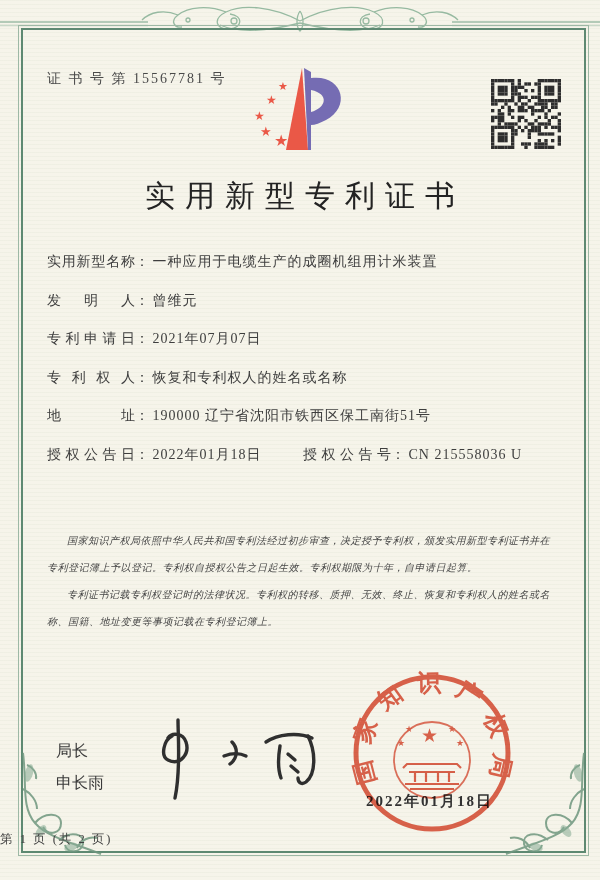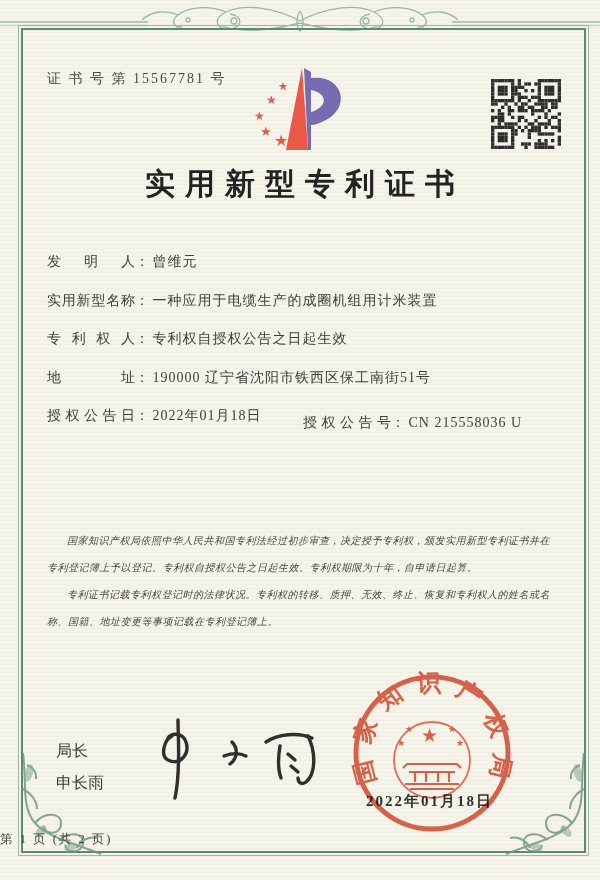--- a/index.html
+++ b/index.html
@@ -15,28 +15,28 @@
   }
   .frame{position:absolute;left:18px;top:25px;right:11px;bottom:24px;border:1px solid #9db8a5;pointer-events:none;}
   .frame::before{content:"";position:absolute;inset:2px;border:2px solid #5e8972;}
   .top-flourish{position:absolute;left:0;top:0;width:600px;height:36px;}
   .corner{position:absolute;width:88px;height:108px;}
   .corner-bl{left:15px;bottom:21px;}
   .corner-br{right:8px;bottom:21px;transform:scaleX(-1);}
   .cert-no{position:absolute;left:47px;top:70px;font-size:14px;letter-spacing:2px;color:#4a4a4a;text-align:right;}
   .logo{position:absolute;left:240px;top:62px;width:126px;height:104px;}
   .qr{position:absolute;left:491px;top:79px;width:70px;height:70px;}
-  .title{position:absolute;left:0;top:164px;width:100%;text-align:center;
-    font-size:30px;font-weight:700;letter-spacing:10px;color:#232323;text-indent:10px;}
+  .title{position:absolute;left:0;top:176px;width:100%;text-align:center;
+    font-size:30px;font-weight:400;letter-spacing:10px;color:#232323;text-indent:10px;}
   .fields{position:absolute;left:47px;top:252px;width:508px;font-size:14px;color:#3e3e3e;}
   .frow{height:38.5px;line-height:20px;white-space:nowrap;}
   .flabel{display:inline-block;width:88px;text-align:justify;text-align-last:justify;vertical-align:top;}
   .fcolon{display:inline-block;vertical-align:top;}
   .fvalue{display:inline-block;letter-spacing:1px;vertical-align:top;}
-  .fgroup2{display:inline-block;margin-left:38px;margin-top:7px;}
+  .fgroup2{display:inline-block;margin-left:38px;}
   .body-text{position:absolute;left:47px;top:527px;width:510px;
     font-size:10px;line-height:27px;font-style:italic;color:#474747;letter-spacing:0.5px;}
   .body-text p{margin:0;text-indent:2em;}
   .director{position:absolute;left:56px;top:735px;font-family:"Liberation Sans","DejaVu Sans",sans-serif;
     font-size:16px;font-weight:400;color:#3a3a3a;line-height:32px;}
   .signature{position:absolute;left:128px;top:712px;width:220px;height:92px;}
   .seal{position:absolute;left:347px;top:668px;width:170px;height:170px;opacity:0.88;mix-blend-mode:multiply;z-index:3;}
   .seal-date{position:absolute;left:366px;top:792px;font-size:15px;font-weight:700;letter-spacing:2px;color:#323232;z-index:2;}
   .footer{position:absolute;left:0;top:831px;width:100%;text-align:left;font-size:12.5px;color:#3f3f3f;letter-spacing:2px;}
 </style>
@@ -355,30 +355,34 @@
           <rect x="54.4" y="64.0" width="3.2" height="3.2"></rect>
           <rect x="57.6" y="64.0" width="3.2" height="3.2"></rect>
         </g>
       </g>
   </svg>
 
   <div class="title">实用新型专利证书</div>
 
   <div class="fields">
     <div class="frow">
+      <span class="flabel">实用新型名称</span><span class="fcolon">：</span>
+      <span class="fvalue">一种应用于电缆生产的成圈机组用计米装置</span>
+    </div>
+    <div class="frow">
       <span class="flabel">发明人</span><span class="fcolon">：</span>
       <span class="fvalue">曾维元</span>
     </div>
     <div class="frow">
-      <span class="flabel">实用新型名称</span><span class="fcolon">：</span>
-      <span class="fvalue">一种应用于电缆生产的成圈机组用计米装置</span>
+      <span class="flabel">专利申请日</span><span class="fcolon">：</span>
+      <span class="fvalue">2021年07月07日</span>
     </div>
     <div class="frow">
       <span class="flabel">专利权人</span><span class="fcolon">：</span>
-      <span class="fvalue">专利权自授权公告之日起生效</span>
+      <span class="fvalue">恢复和专利权人的姓名或名称</span>
     </div>
     <div class="frow">
       <span class="flabel">地址</span><span class="fcolon">：</span>
       <span class="fvalue">190000 辽宁省沈阳市铁西区保工南街51号</span>
     </div>
     <div class="frow">
       <span>
         <span class="flabel">授权公告日</span><span class="fcolon">：</span>
         <span class="fvalue">2022年01月18日</span>
       </span>

